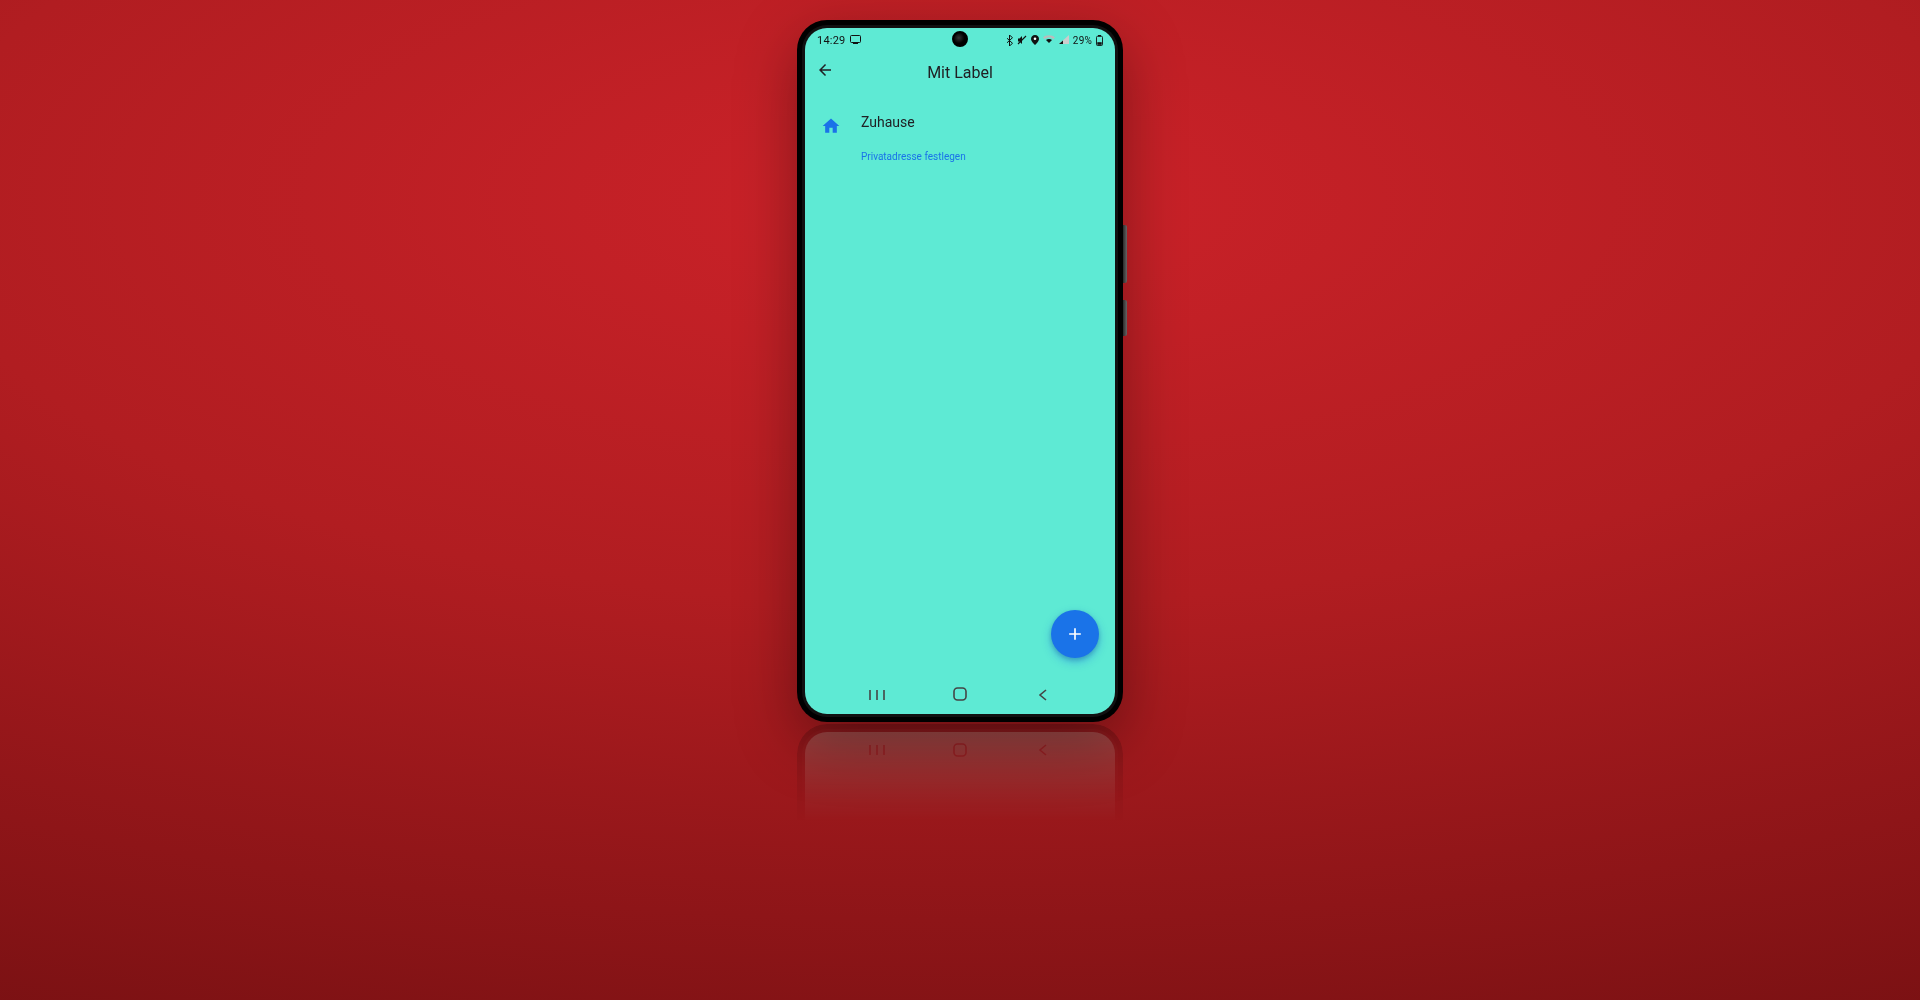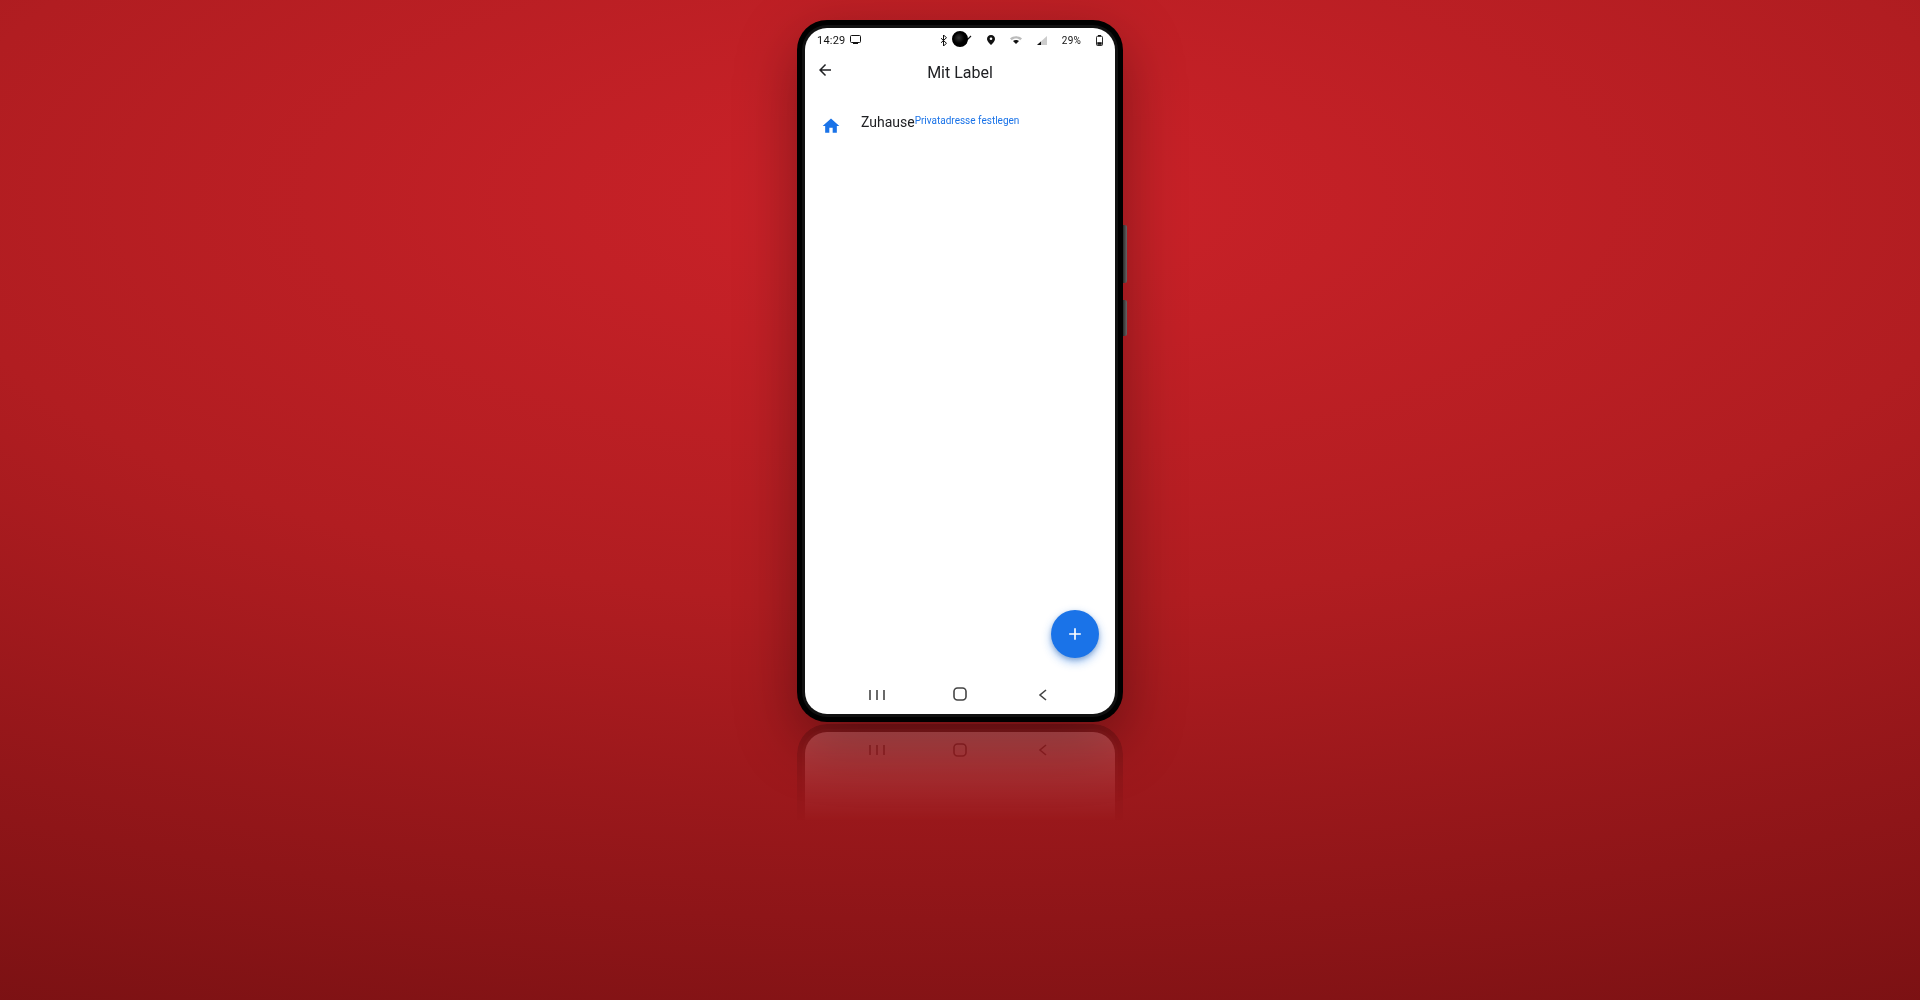--- a/index.html
+++ b/index.html
@@ -38,21 +38,21 @@
     background: linear-gradient(90deg,#2a2a2a,#666);
     border-radius: 0 2px 2px 0;
   }
   .side-btn.a { top: 205px; height: 58px; }
   .side-btn.b { top: 280px; height: 36px; }
 
   .screen {
     width: 100%;
     height: 100%;
     border-radius: 22px;
-    background: #ffffff;
+    background: #5eead4;
     overflow: hidden;
     position: relative;
     display: flex;
     flex-direction: column;
   }
 
   
   .camera {
     position: absolute;
     top: 6px;
@@ -71,21 +71,21 @@
     height: 24px;
     display: flex;
     align-items: center;
     justify-content: space-between;
     padding: 0 12px;
     font-size: 11px;
     color: #111;
     letter-spacing: 0.2px;
   }
   .status-left { display: flex; align-items: center; gap: 5px; }
-  .status-right { display: flex; align-items: center; gap: 15px; }
+  .status-right { display: flex; gap: 4px; }
   .status-right svg { display: block; }
 
   
   .app-header {
     height: 40px;
     display: flex;
     align-items: center;
     position: relative;
   }
   .back-btn {
@@ -110,21 +110,21 @@
     align-items: flex-start;
     padding: 8px 16px 14px 14px;
     cursor: pointer;
   }
   .row-icon {
     width: 24px; height: 24px;
     display: flex; align-items: center; justify-content: center;
     margin-right: 18px;
     margin-top: 2px;
   }
-  .row-text { display: flex; flex-direction: row; }
+  .row-text { display: flex; flex-direction: column; gap: 16px; }
   .row-title { font-size: 14px; color: #202124; line-height: 20px; }
   .row-link { font-size: 10px; color: #1a73e8; line-height: 16px; margin-top: 1px; }
 
   
   .fab {
     position: absolute;
     right: 16px;
     bottom: 20px;
     width: 48px; height: 48px;
     border-radius: 50%;

